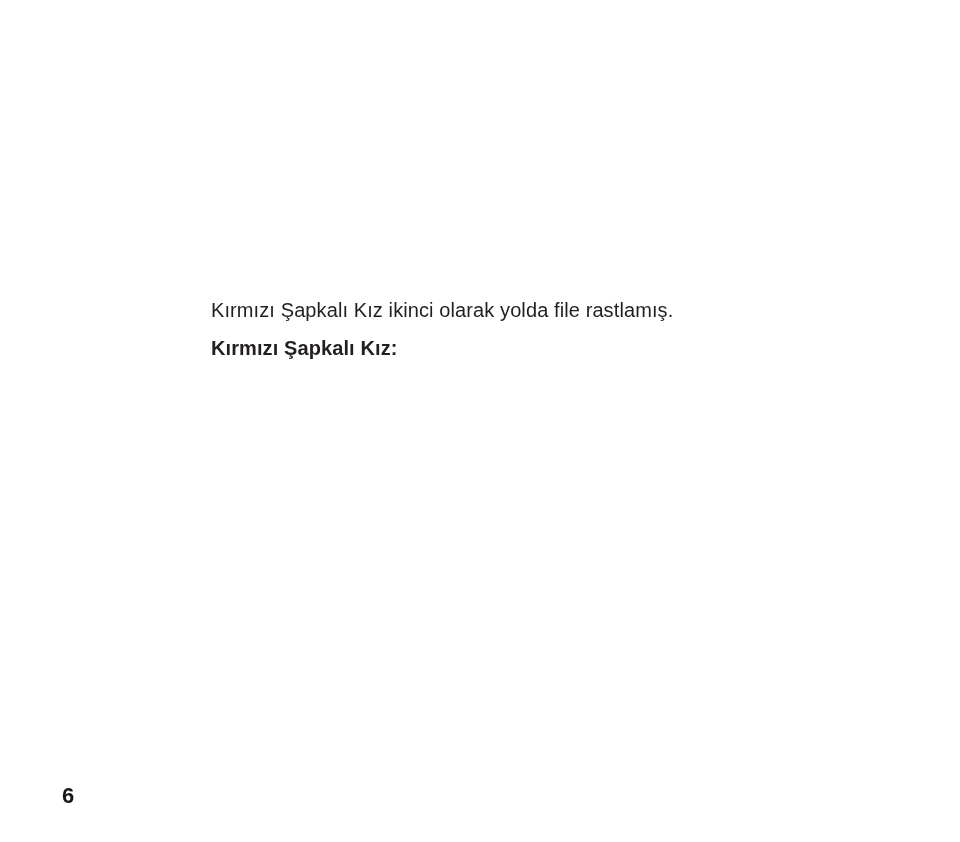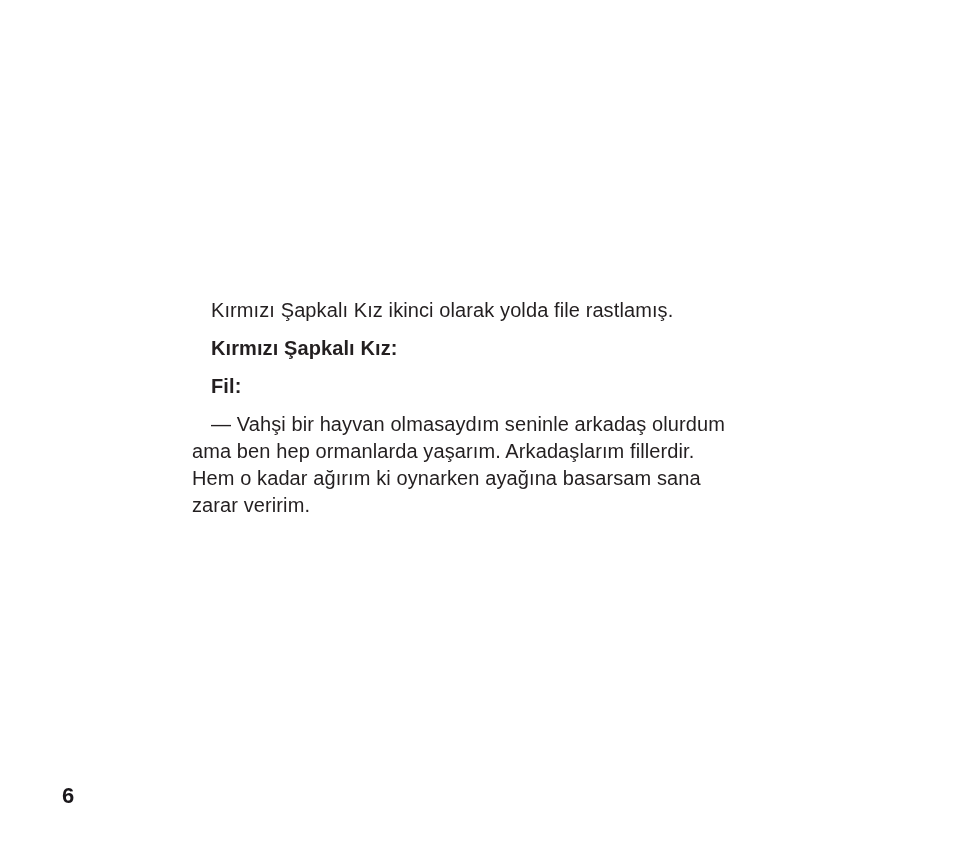--- a/index.html
+++ b/index.html
@@ -25,20 +25,21 @@
     margin: 0 0 11px 0;
     font-size: 20px;
     line-height: 27px;
     letter-spacing: 0.1px;
   }
   .para.bold {
     font-weight: 700;
   }
   .line {
     white-space: nowrap;
+    text-align: center;
   }
   .line.first {
     padding-left: 19px;
   }
   .page-number {
     position: absolute;
     left: 62px;
     top: 783px;
     font-size: 22px;
     line-height: 26px;
@@ -53,26 +54,17 @@
 
   <p class="para">
     <span class="line first">Kırmızı Şapkalı Kız ikinci olarak yolda file rastlamış.</span>
   </p>
 
   <p class="para bold">
     <span class="line first">Kırmızı Şapkalı Kız:</span>
   </p>
 
 
-  <p class="para bold">
-    <span class="line first">Fil:</span>
-  </p>
 
-  <p class="para">
-    <span class="line first" style="display:block">— Vahşi bir hayvan olmasaydım seninle arkadaş olurdum</span>
-    <span class="line" style="display:block">ama ben hep ormanlarda yaşarım. Arkadaşlarım fillerdir.</span>
-    <span class="line" style="display:block">Hem o kadar ağırım ki oynarken ayağına basarsam sana</span>
-    <span class="line" style="display:block">zarar veririm.</span>
-  </p>
 
 </div>
 
 <div class="page-number">6</div>
 
 </body></html>

